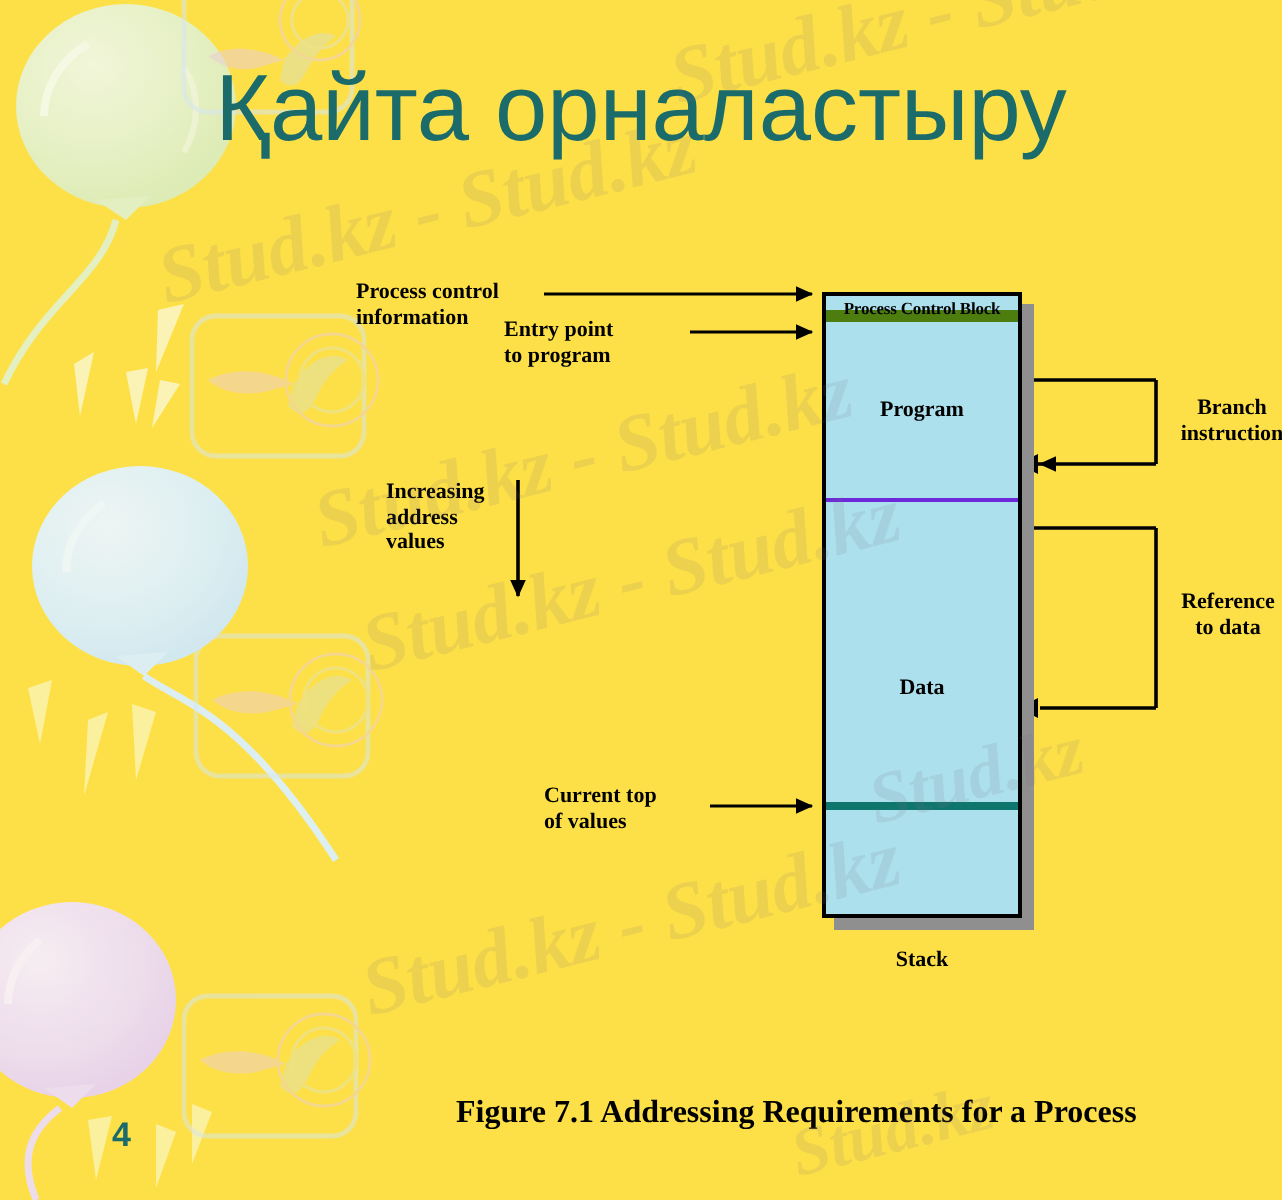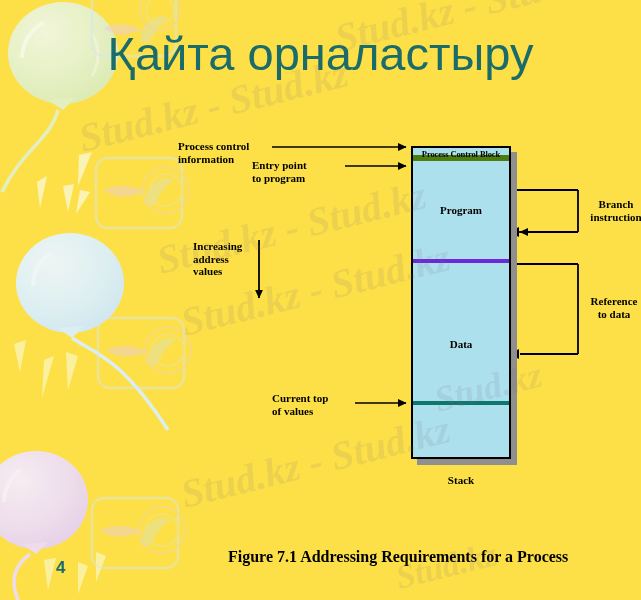--- a/index.html
+++ b/index.html
@@ -61,21 +61,21 @@
     font-weight:700; font-size:8.5px; color:#000;
     text-align:center; line-height:12px; letter-spacing:-0.1px;
   }
   .seg{
     position:absolute; left:0px; width:100%;
     box-sizing:border-box;
     font-family:"Liberation Serif", serif;
     font-weight:700; font-size:11px; color:#000;
     display:flex; align-items:center; justify-content:center;
   }
-  .seg.program{ top:13px; height:102px; border-bottom:4px solid #6d28d9; }
+  .seg.program{ top:13px; height:90px; border-bottom:2px solid #6d28d9; }
   .seg.data{ top:139px; height:118px; border-bottom:4px solid #0f766e; }
   .seg.stack{ top:257px; height:54px;margin-top:48px; }
 
   .caption{
     position:absolute; left:228px; top:548px;
     font-family:"Liberation Serif", serif;
     font-weight:700; font-size:16px; color:#000; white-space:nowrap;
   }
 
   

